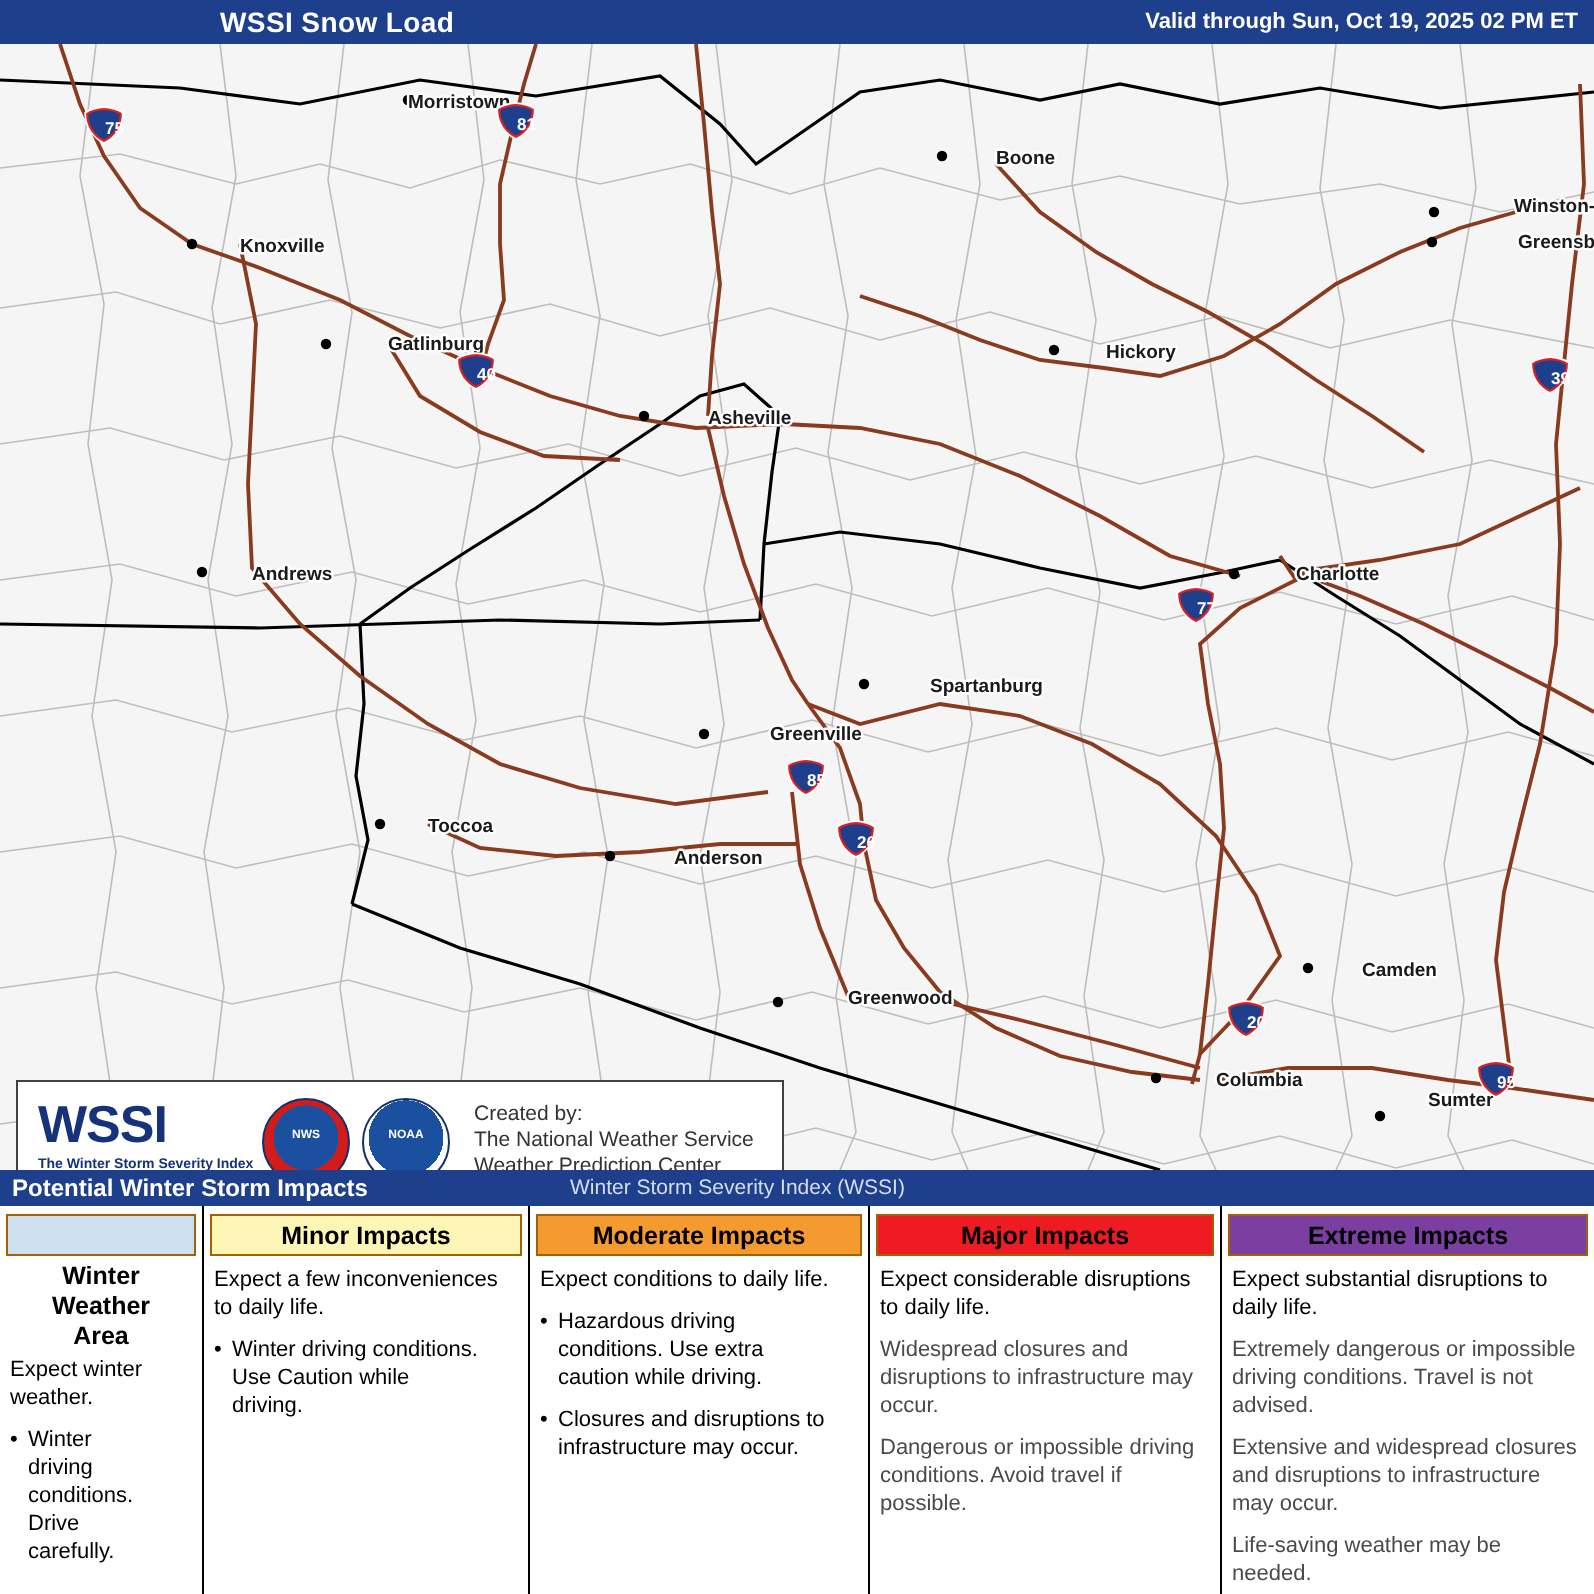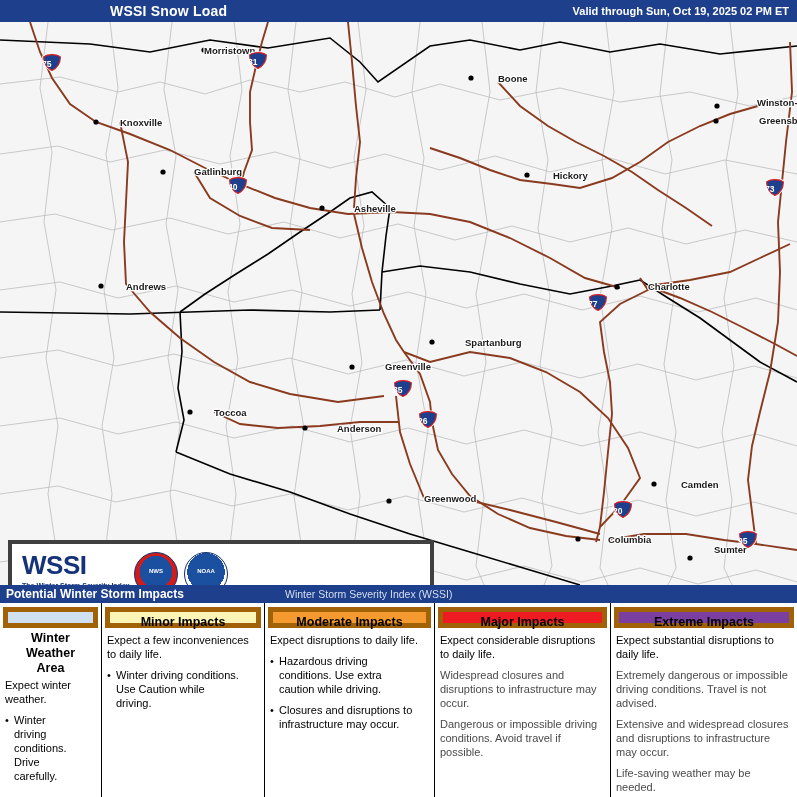--- a/index.html
+++ b/index.html
@@ -13,24 +13,24 @@
 
   
   .map{position:absolute;left:0;top:22px;width:797px;height:563px;background:#f4f4f4;overflow:hidden;}
   .map svg{position:absolute;left:0;top:0;}
   .citydot{fill:#000;}
   .citylbl{font-family:"Liberation Sans",sans-serif;font-size:9.5px;font-weight:bold;fill:#1a1a1a;paint-order:stroke;stroke:#ffffff;stroke-width:2.4px;stroke-linejoin:round;}
 
   
   .shield{position:absolute;width:20px;height:19px;}
   .shield .sv{position:absolute;left:0;top:0;}
-  .shield .num{position:absolute;left:0;top:5.5px;width:20px;text-align:left;font-size:8.5px;font-weight:bold;color:#fff;font-family:"Liberation Sans",sans-serif;}
-
-  
-  .logobox{position:absolute;left:8px;top:518px;width:382px;height:58px;background:#fff;border:4px solid #404040;padding-left:36px;}
+  .shield .num{position:absolute;left:0;top:5.5px;width:20px;text-align:right;font-size:8.5px;font-weight:bold;color:#fff;font-family:"Liberation Sans",sans-serif;}
+
+  
+  .logobox{position:absolute;left:8px;top:518px;width:382px;height:58px;background:#fff;border:1px solid #404040;}
   .wssi-word{position:absolute;left:10px;top:6px;font-size:26px;font-weight:bold;color:#16337a;letter-spacing:-0.5px;font-family:"Liberation Sans",sans-serif;}
   .wssi-sub{position:absolute;left:10px;top:38px;font-size:7px;color:#16337a;font-weight:bold;}
   .seal{position:absolute;top:8px;width:42px;height:42px;border-radius:50%;}
   .seal.nws{left:122px;background:radial-gradient(circle at 50% 45%,#1b4fa0 0 52%,#d21b1b 52% 72%,#1b4fa0 72% 100%);border:1px solid #12306a;}
   .seal.noaa{left:172px;background:radial-gradient(circle at 50% 45%,#1b4fa0 0 60%,#ffffff 60% 72%,#1b4fa0 72% 100%);border:1px solid #12306a;}
   .seal span{position:absolute;left:0;right:0;top:15px;text-align:center;font-size:6px;color:#fff;font-weight:bold;}
   .createdby{position:absolute;left:228px;top:10px;font-size:10.5px;color:#333;line-height:13px;}
 
   
   .impbar{position:absolute;left:0;top:585px;width:797px;height:18px;background:#1d3f8c;color:#fff;}
@@ -40,21 +40,21 @@
 
   
   .legend{position:absolute;left:0;top:603px;width:797px;height:194px;background:#fff;display:flex;}
   .col{position:relative;box-sizing:border-box;border-right:1px solid #000;padding:0;}
   .col:last-child{border-right:none;}
   .c0{width:102px;}
   .c1{width:163px;}
   .c2{width:170px;}
   .c3{width:176px;}
   .c4{width:186px;}
-  .swatch{box-sizing:border-box;height:21px;border:5px solid #a16207;margin:4px 3px 3px 3px;position:relative;}
+  .swatch{box-sizing:border-box;height:21px;border:1px solid #a16207;margin:4px 3px 3px 3px;position:relative;}
   .swatch .lbl{position:absolute;left:0;right:0;top:3px;text-align:center;font-size:12.5px;font-weight:bold;color:#000;}
   .c0 .hd{font-size:12.5px;font-weight:bold;text-align:center;line-height:15px;margin-top:2px;}
   .body{font-size:11px;color:#000;line-height:14px;padding:2px 5px 0 5px;}
   .body p{margin:0 0 7px 0;}
   .body .bul{padding-left:9px;position:relative;margin:0 16px 7px 0;}
   .body .bul:before{content:"\2022";position:absolute;left:0;top:0;}
   .grey{color:#4a4a4a;}
 </style>
 </head>
 <body>
@@ -180,21 +180,21 @@
             <path d="M10 0.8 C13.5 0.8 17.8 2.2 19.2 3.4 C19.2 10.5 15.2 15.8 10 18.3 C4.8 15.8 0.8 10.5 0.8 3.4 C2.2 2.2 6.5 0.8 10 0.8 Z" fill="#1d3f8c" stroke="#ffffff" stroke-width="1.3"></path>
             <path d="M10 1.6 C13.2 1.6 17.1 2.9 18.4 3.9 C18.4 10.2 14.8 15.1 10 17.4 C5.2 15.1 1.6 10.2 1.6 3.9 C2.9 2.9 6.8 1.6 10 1.6 Z" fill="none" stroke="#e02020" stroke-width="1.1"></path>
           </svg>
           <div class="num">81</div>
         </div>
         <div class="shield" style="left: 765px; top: 156px;">
           <svg class="sv" width="20" height="19" viewBox="0 0 20 19">
             <path d="M10 0.8 C13.5 0.8 17.8 2.2 19.2 3.4 C19.2 10.5 15.2 15.8 10 18.3 C4.8 15.8 0.8 10.5 0.8 3.4 C2.2 2.2 6.5 0.8 10 0.8 Z" fill="#1d3f8c" stroke="#ffffff" stroke-width="1.3"></path>
             <path d="M10 1.6 C13.2 1.6 17.1 2.9 18.4 3.9 C18.4 10.2 14.8 15.1 10 17.4 C5.2 15.1 1.6 10.2 1.6 3.9 C2.9 2.9 6.8 1.6 10 1.6 Z" fill="none" stroke="#e02020" stroke-width="1.1"></path>
           </svg>
-          <div class="num">73</div>
+          <div class="num">39</div>
         </div>
         <div class="shield" style="left: 228px; top: 154px;">
           <svg class="sv" width="20" height="19" viewBox="0 0 20 19">
             <path d="M10 0.8 C13.5 0.8 17.8 2.2 19.2 3.4 C19.2 10.5 15.2 15.8 10 18.3 C4.8 15.8 0.8 10.5 0.8 3.4 C2.2 2.2 6.5 0.8 10 0.8 Z" fill="#1d3f8c" stroke="#ffffff" stroke-width="1.3"></path>
             <path d="M10 1.6 C13.2 1.6 17.1 2.9 18.4 3.9 C18.4 10.2 14.8 15.1 10 17.4 C5.2 15.1 1.6 10.2 1.6 3.9 C2.9 2.9 6.8 1.6 10 1.6 Z" fill="none" stroke="#e02020" stroke-width="1.1"></path>
           </svg>
           <div class="num">40</div>
         </div>
         <div class="shield" style="left: 588px; top: 271px;">
           <svg class="sv" width="20" height="19" viewBox="0 0 20 19">
@@ -236,20 +236,25 @@
     <div class="logobox">
       <div class="wssi-word">WSSI</div>
       <div class="wssi-sub">The Winter Storm Severity Index</div>
 
       <div class="seal nws">
           <span>NWS</span>
         </div>
       <div class="seal noaa">
           <span>NOAA</span>
         </div>
+      <div class="createdby">
+        <div>Created by:</div>
+        <div>The National Weather Service</div>
+        <div>Weather Prediction Center</div>
+      </div>
     </div>
   </div>
 
   <div class="impbar">
     <div class="l">Potential Winter Storm Impacts</div>
     <div class="c">Winter Storm Severity Index (WSSI)</div>
     <div class="r">Issued:  Thu, Oct 16, 2025 02 PM ET</div>
   </div>
 
   <div class="legend" id="legend">
@@ -272,21 +277,21 @@
         <div class="body">
           <p class="">Expect a few inconveniences to daily life.</p>
           <p class="bul ">Winter driving conditions. Use Caution while driving.</p>
         </div>
       </div>
       <div class="col c2">
         <div class="swatch" style="background:#f59a2e">
           <div class="lbl">Moderate Impacts</div>
         </div>
         <div class="body">
-          <p class="">Expect disruptions to daily life.</p>
+          <p class="">Expect conditions to daily life.</p>
           <p class="bul ">Hazardous driving conditions. Use extra caution while driving.</p>
           <p class="bul ">Closures and disruptions to infrastructure may occur.</p>
         </div>
       </div>
       <div class="col c3">
         <div class="swatch" style="background:#ee1b22">
           <div class="lbl">Major Impacts</div>
         </div>
         <div class="body">
           <p class="">Expect considerable disruptions to daily life.</p>

